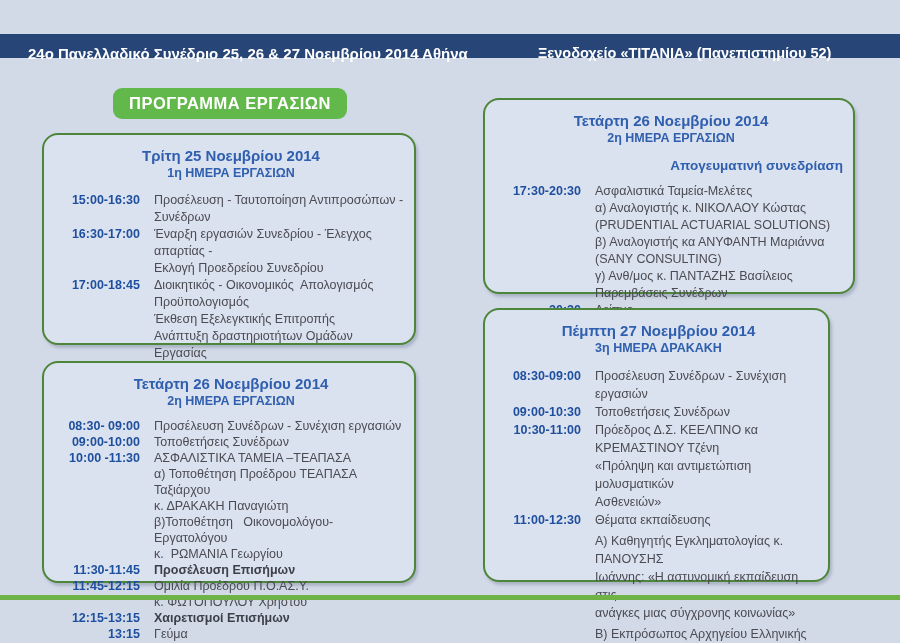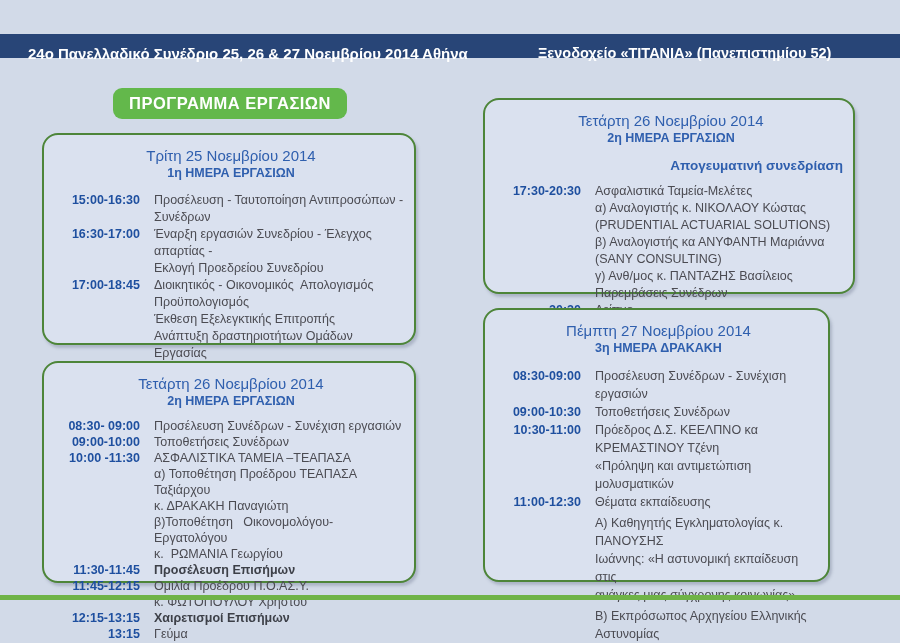--- a/index.html
+++ b/index.html
@@ -35,21 +35,21 @@
   .card{
     position:absolute;background:var(--card-bg);
     border:2px solid var(--card-border-green);border-radius:16px;
     box-sizing:border-box;padding:12px 10px 8px 14px;
     box-shadow:2px 3px 3px rgba(110,120,145,.38);
   }
   .card1{left:42px;top:133px;width:374px;height:212px;}
   .card2{left:42px;top:361px;width:374px;height:222px;}
   .card3{left:483px;top:98px;width:372px;height:196px;}
   .card4{left:483px;top:308px;width:347px;height:274px;}
-  .card-title{text-align:center;color:var(--heading-blue);font-weight:normal;font-size:15px;}
+  .card-title{text-align:center;color:var(--heading-blue);font-weight:bold;font-size:15px;}
   .card-subtitle{text-align:center;color:var(--heading-blue);font-weight:bold;font-size:12.5px;margin-top:2px;}
   .card-session{text-align:right;color:var(--heading-blue);font-weight:bold;font-size:13.5px;margin-top:13px;}
   .rows{margin-top:12px;font-size:12.5px;color:var(--body-text);line-height:17px;}
   .card2 .rows{line-height:16px;margin-top:10px;}
   .card3 .rows{margin-top:10px;}
   .card4 .rows{line-height:18px;}
   .row{display:flex;}
   .row .time{
     width:96px;min-width:96px;box-sizing:border-box;padding-right:14px;
     text-align:right;color:var(--time-blue);font-weight:bold;white-space:pre;
@@ -208,20 +208,21 @@
         <div class="time">09:00-10:30</div>
         <div class="desc">
           <div class="line">Τοποθετήσεις Συνέδρων</div>
         </div>
       </div>
       <div class="row">
         <div class="time">10:30-11:00</div>
         <div class="desc">
           <div class="line">Πρόεδρος Δ.Σ. ΚΕΕΛΠΝΟ κα ΚΡΕΜΑΣΤΙΝΟΥ Τζένη</div>
           <div class="line">«Πρόληψη και αντιμετώπιση μολυσματικών</div>
+          <div class="line">Ασθενειών»</div>
         </div>
       </div>
       <div class="row">
         <div class="time">11:00-12:30</div>
         <div class="desc">
           <div class="line">Θέματα εκπαίδευσης</div>
           <div class="line gap">Α) Καθηγητής Εγκληματολογίας κ. ΠΑΝΟΥΣΗΣ</div>
           <div class="line">Ιωάννης: «Η αστυνομική εκπαίδευση στις</div>
           <div class="line">ανάγκες μιας σύγχρονης κοινωνίας»</div>
           <div class="line gap">Β) Εκπρόσωπος Αρχηγείου Ελληνικής Αστυνομίας</div>

